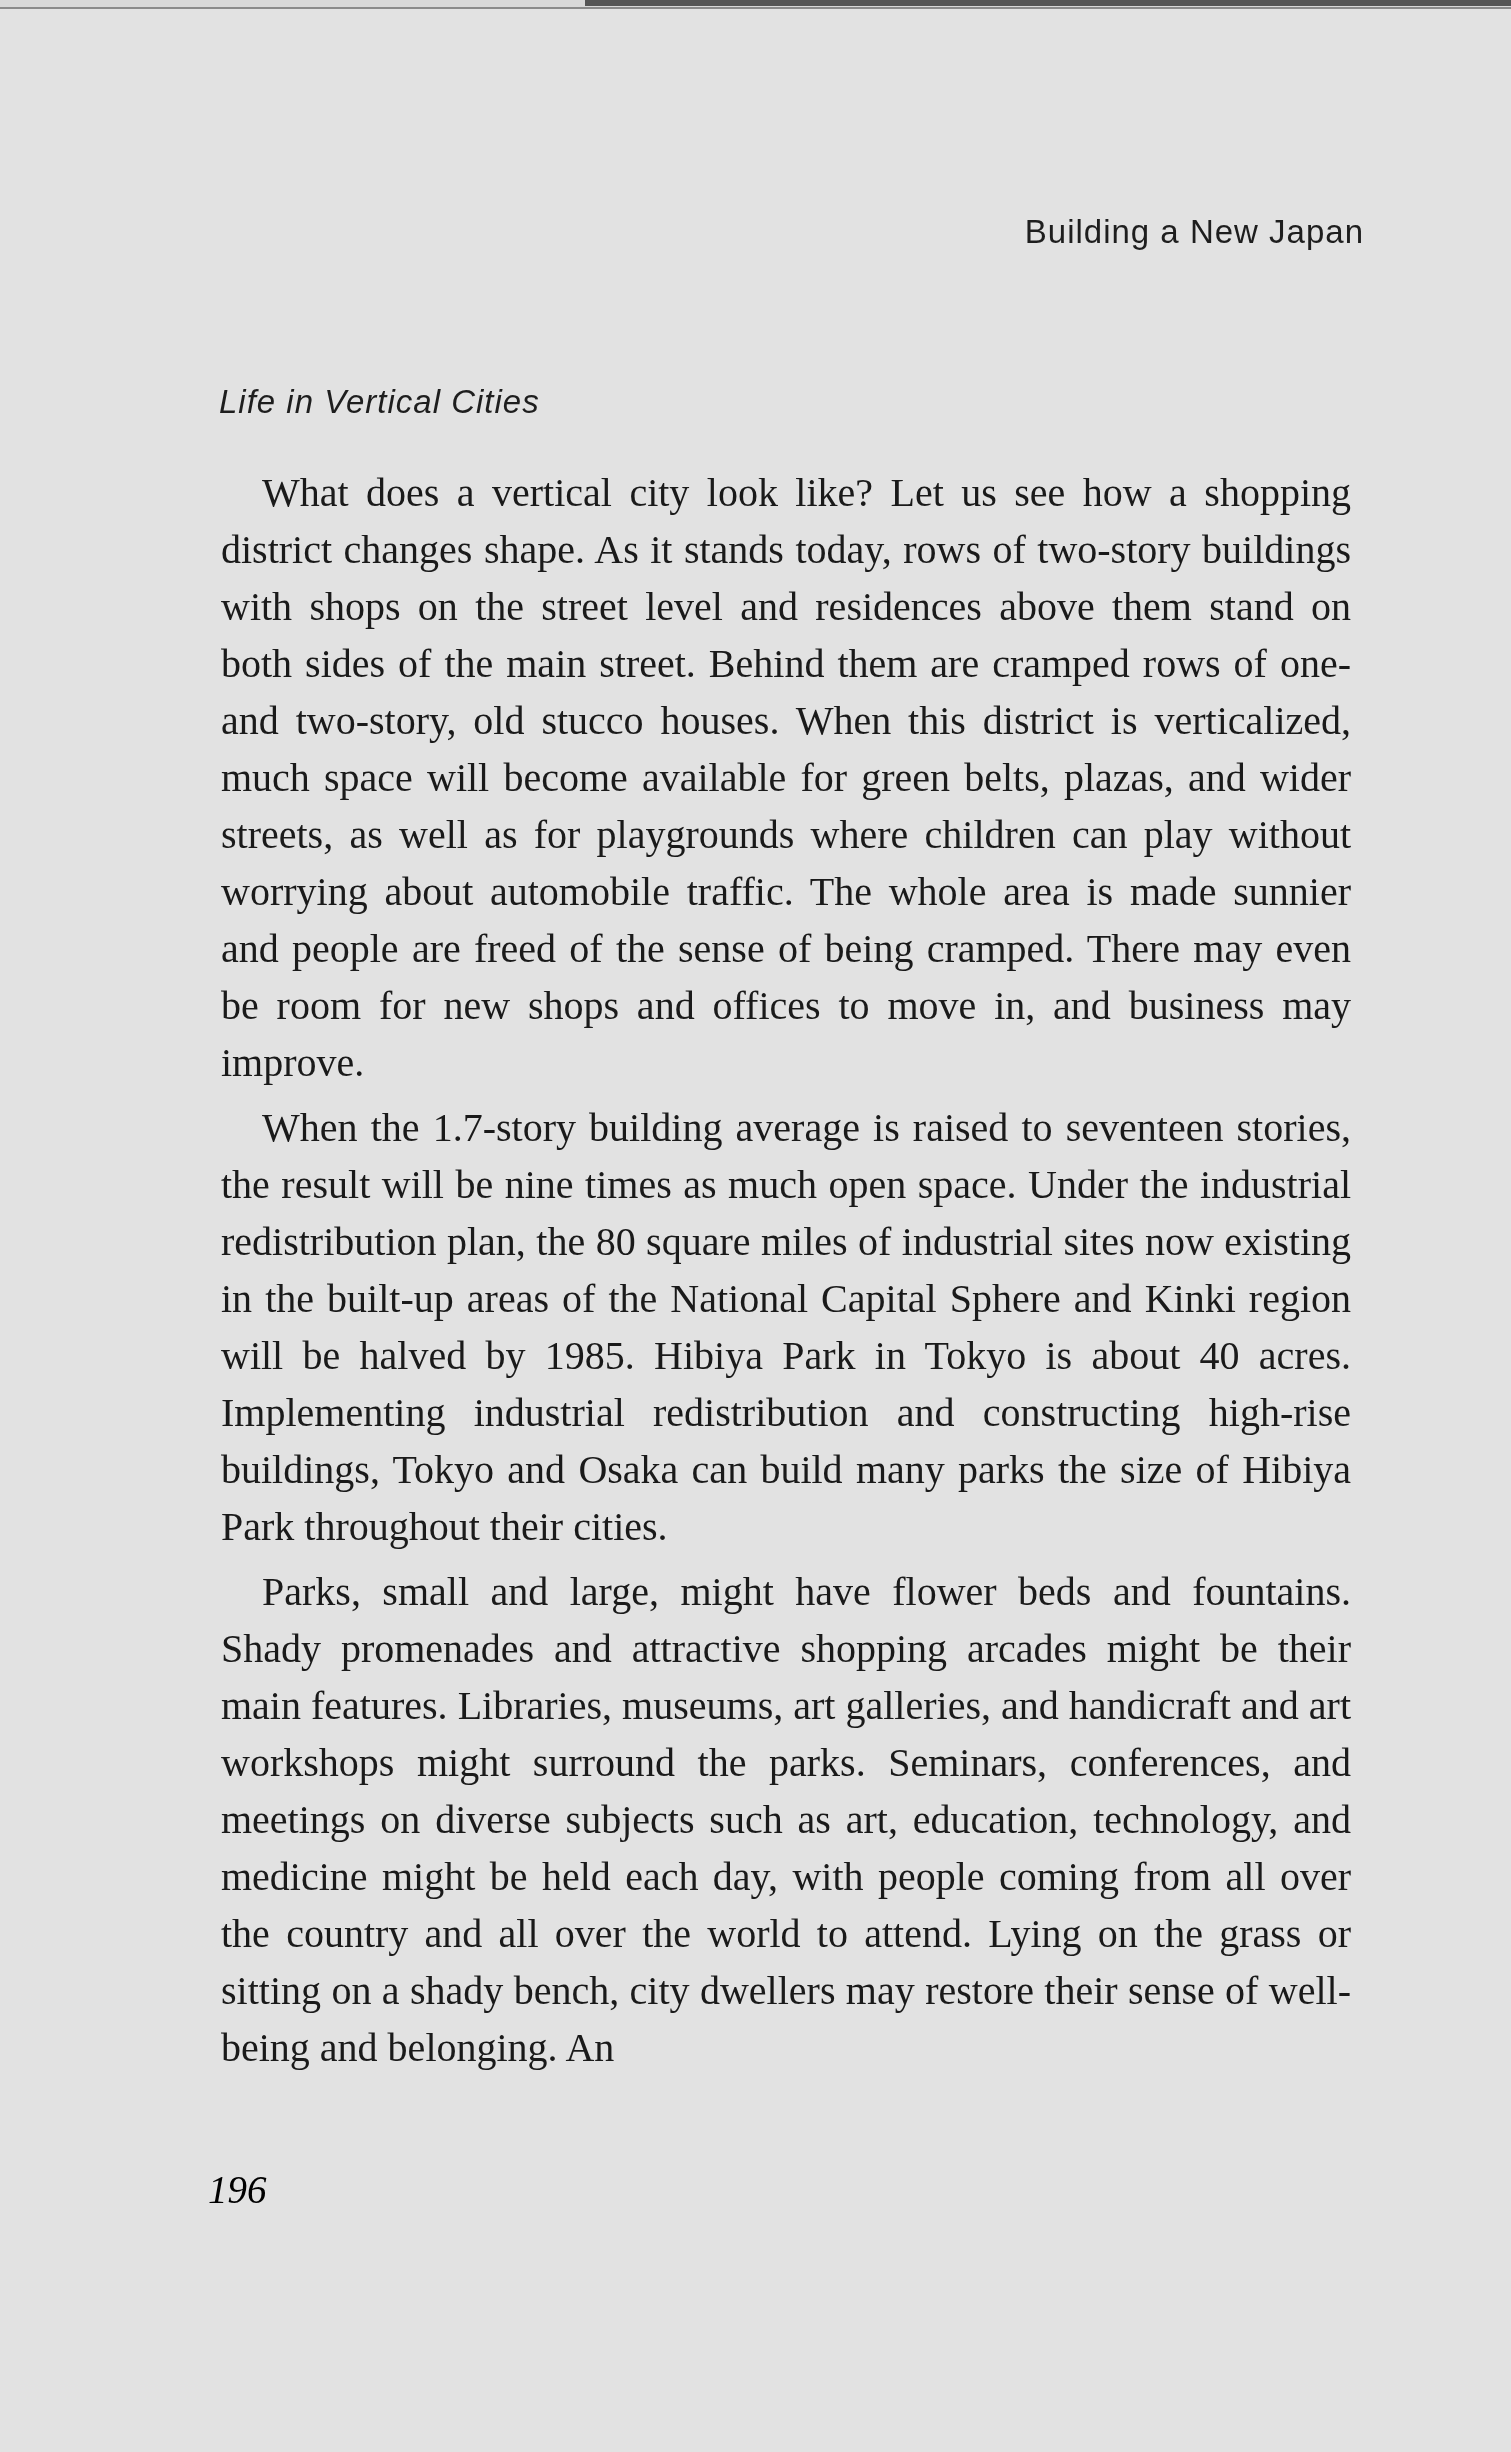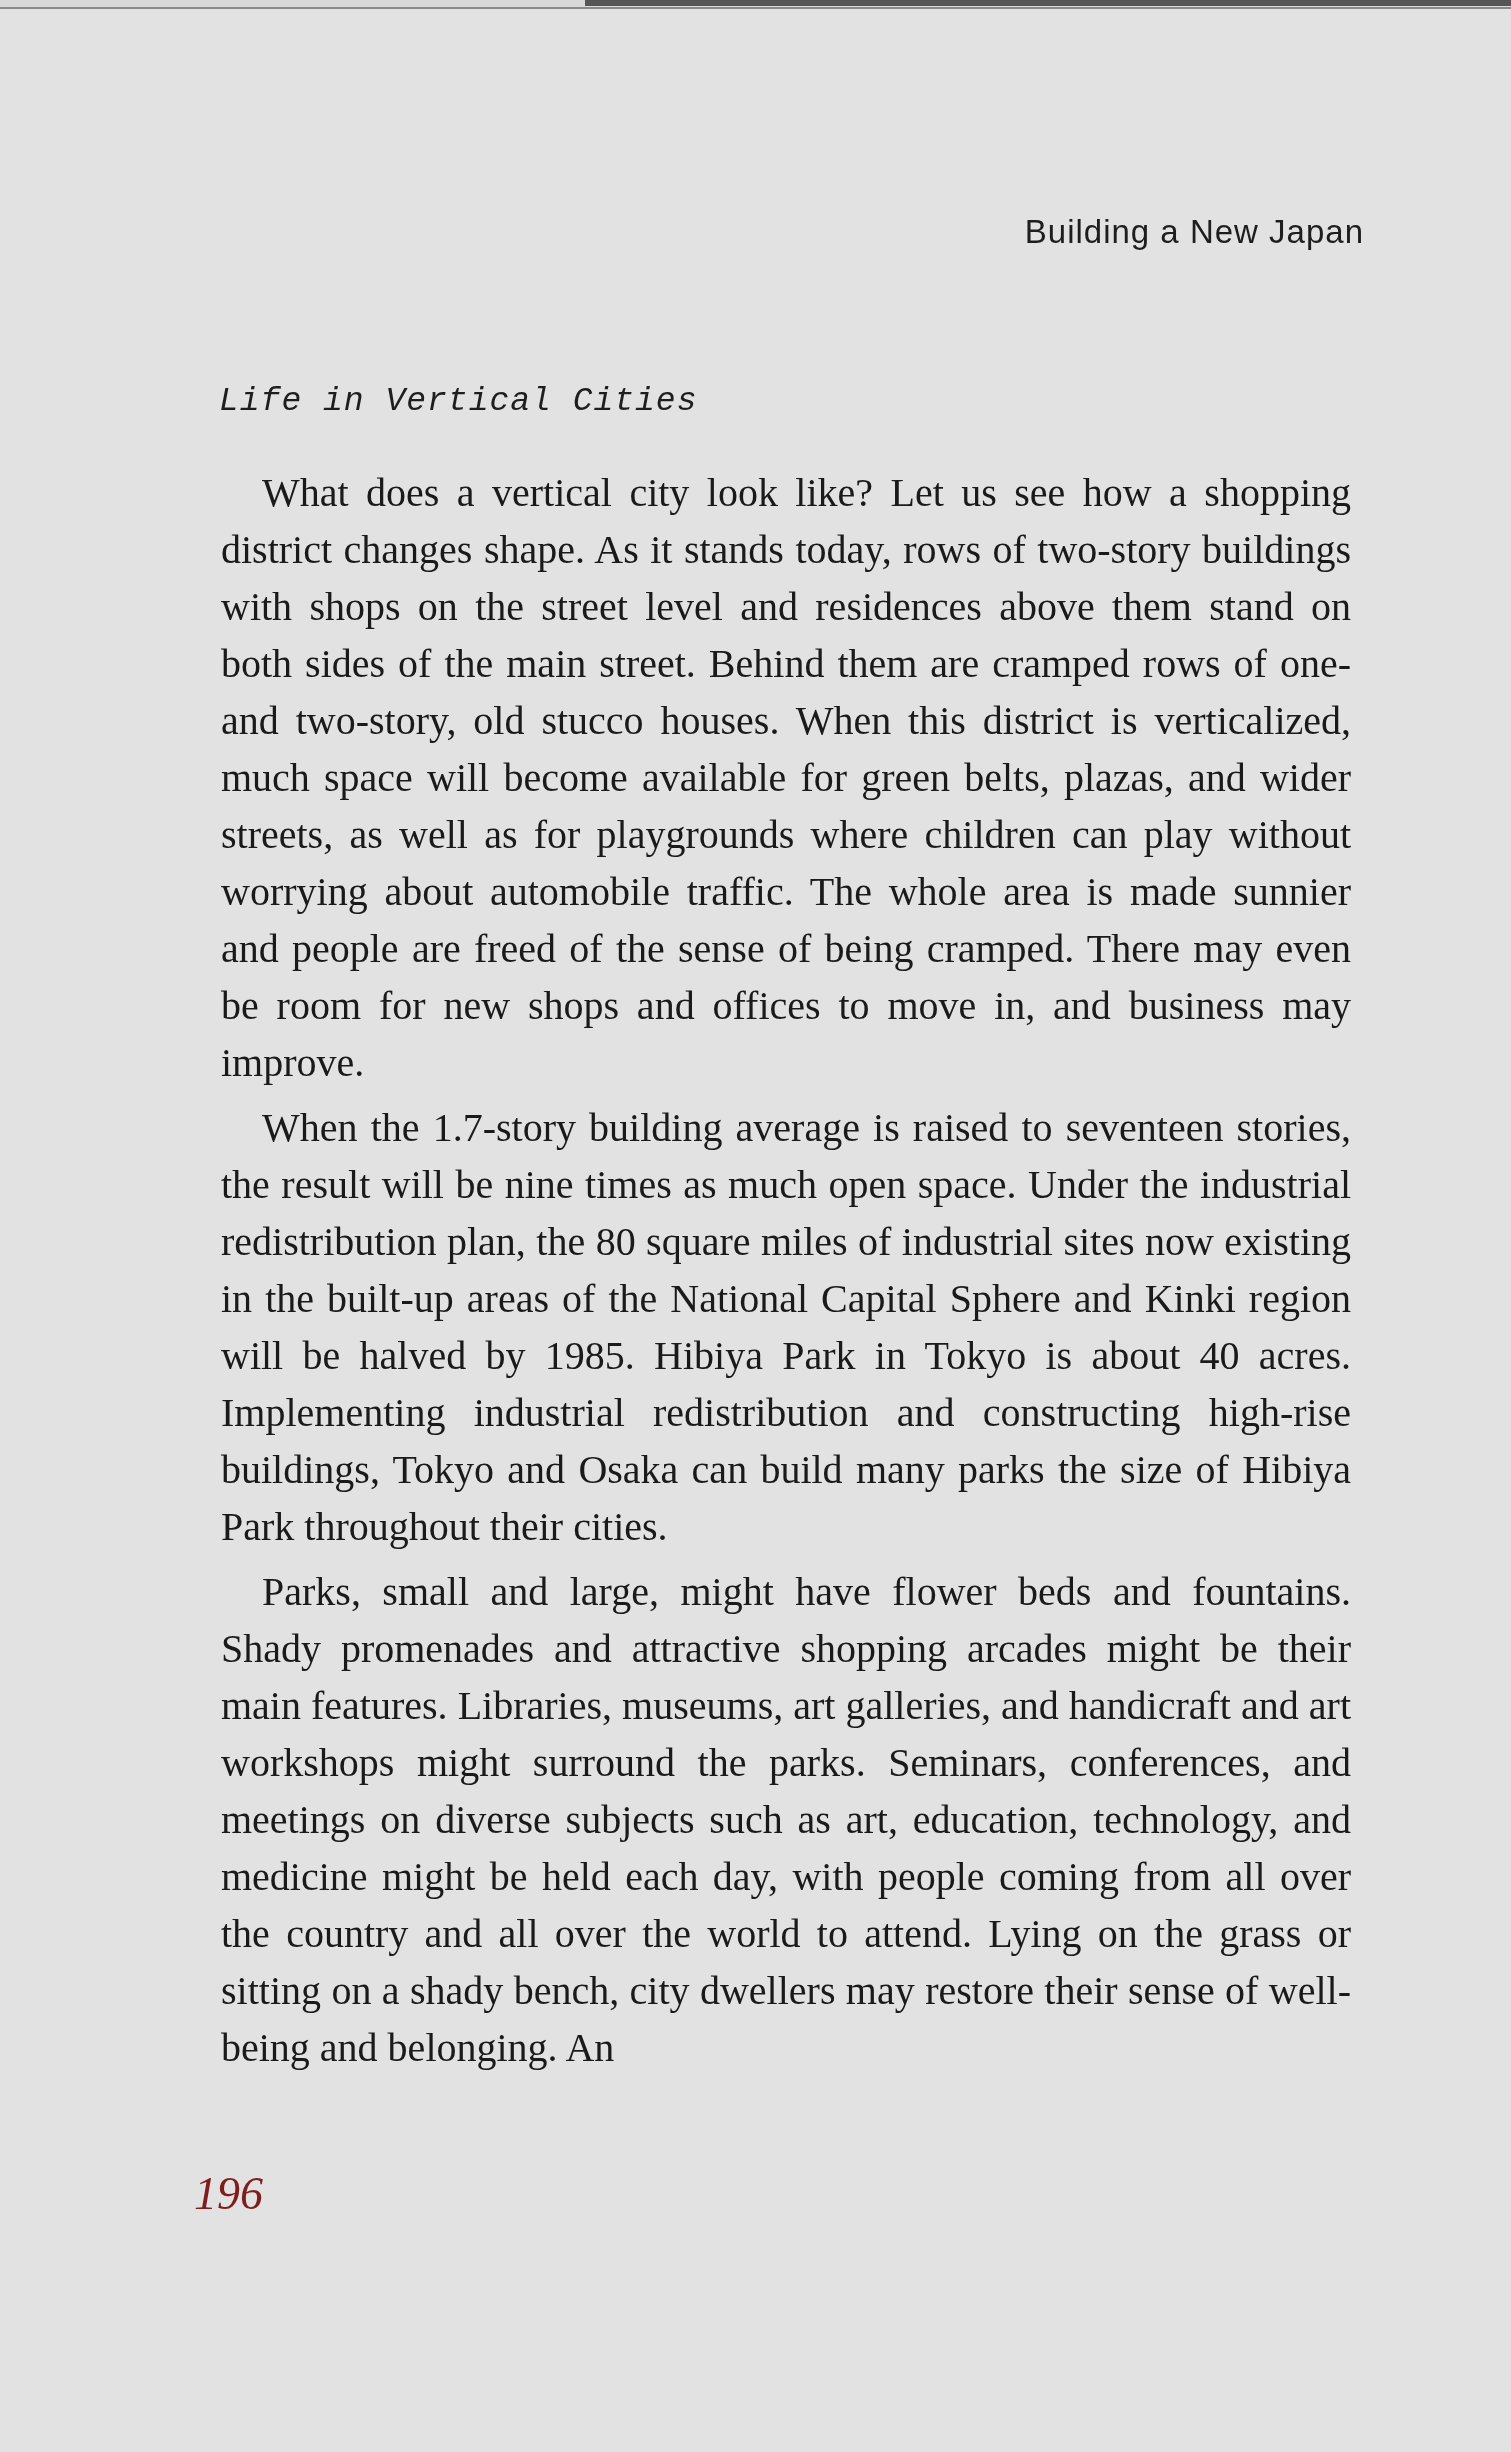--- a/index.html
+++ b/index.html
@@ -1,23 +1,23 @@
 <!DOCTYPE html>
 <html><head>
 <meta charset="utf-8">
 <style>
   html, body { margin:0; padding:0; }
   body { width:1512px; height:2453px; background:#e2e2e2; position:relative; overflow:hidden; }
   .topbar { position:absolute; left:0; top:0; width:1512px; height:6.8px; background:#d8d8d8; border-bottom:2px solid #8a8a8a; }
   .topdark { position:absolute; left:585px; top:0; width:926px; height:5.9px; background:#555; }
   .running-head { position:absolute; right:148px; top:213px; font-family:Liberation Sans, sans-serif; font-size:33px; color:#1e1e1e; letter-spacing:1px; }
-  .section-heading { position:absolute; left:219px; top:383px; font-family:Liberation Mono, monospace; font-style:italic; font-size:33px; color:#1e1e1e; letter-spacing:1px; }
+  .section-heading { position:absolute; left:219px; top:383px; font-family:Liberation Sans, sans-serif; font-style:italic; font-size:33px; color:#1e1e1e; letter-spacing:1px; }
   .body-text { position:absolute; left:213px; top:456px; width:1146px; font-family:"Liberation Serif", serif; font-size:40px; line-height:57px; color:#1a1a1a; text-align:justify; }
   .body-text p { margin:8px; text-indent:41px; }
-  .page-number { position:absolute; left:194px; top:2167px; font-family:"Liberation Serif", serif; font-style:italic; font-size:46px; color:#7f1d1d; }
+  .page-number { position:absolute; left:208px; top:2167px; font-family:"Liberation Serif", serif; font-style:italic; font-size:39px; color:#000000; }
 </style>
 </head>
 <body>
 
 <div class="topbar"></div>
 <div class="topdark"></div>
 
 <div class="running-head">Building a New Japan</div>
 <div class="section-heading">Life in Vertical Cities</div>
 

